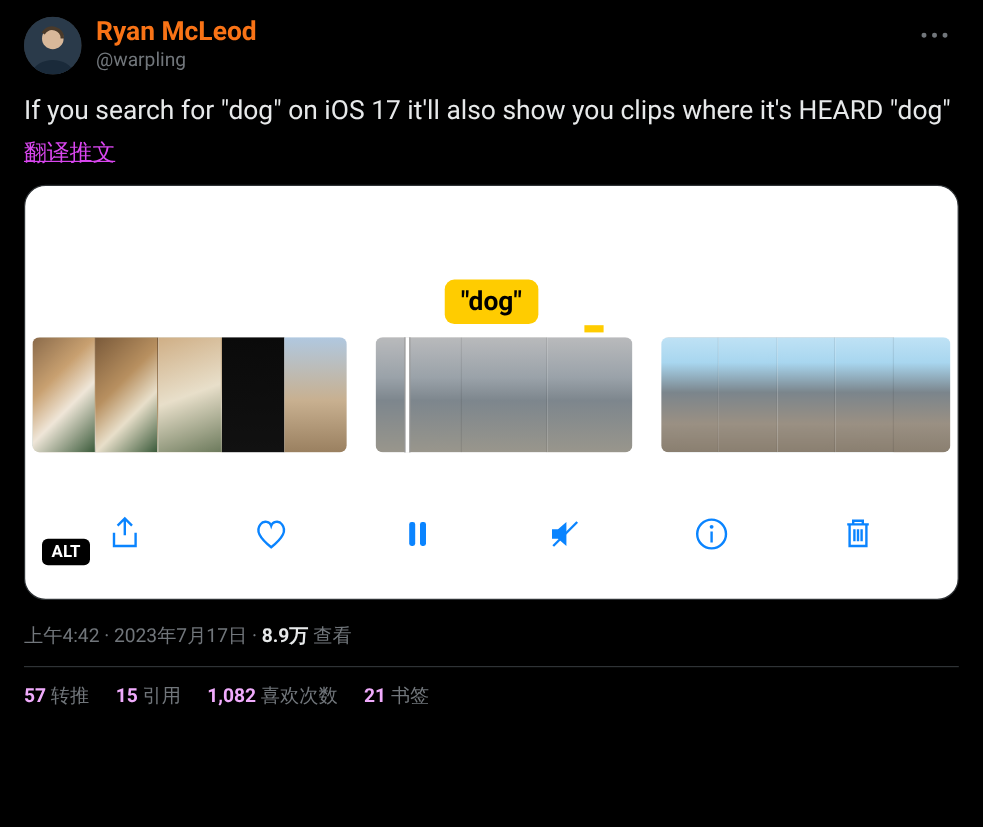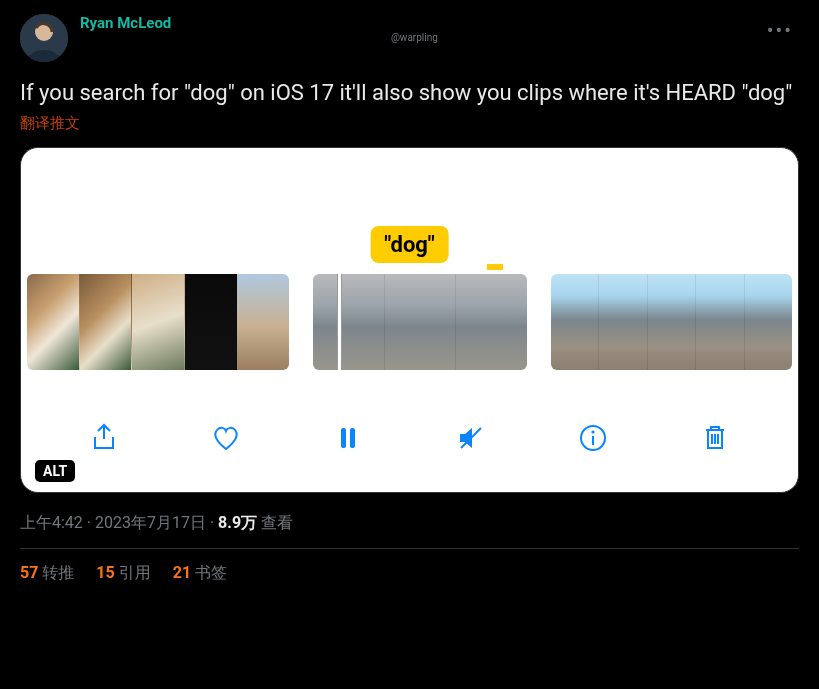--- a/index.html
+++ b/index.html
@@ -22,34 +22,35 @@
   .avatar {
     width: 48px;
     height: 48px;
     border-radius: 50%;
     overflow: hidden;
     flex-shrink: 0;
     background: #333;
   }
   .avatar svg { width: 100%; height: 100%; display: block; }
   .name-block { flex: 1; line-height: 1.2; }
-  .display-name { font-weight: 700; font-size: 15px; color: #14b8a6; }
-  .handle { color: #71767b; font-size: 10px; text-align: center; }
+  .display-name { font-weight: 700; font-size: 22px; color: #f97316; }
+  .handle { color: #71767b; font-size: 16px; }
   .more-icon { color: #71767b; font-size: 20px; padding: 4px 6px; letter-spacing: 2px; }
   .body-text {
     margin-top: 16px;
     font-size: 22px;
     line-height: 1.35;
     color: #e7e9ea;
   }
   .translate-link {
-    color: #c2410c;
-    font-size: 15px;
+    color: #d946ef;
+    font-size: 19px;
     margin-top: 6px;
     display: inline-block;
+    text-decoration: underline;
   }
   .media-card {
     margin-top: 14px;
     background: #fff;
     border-radius: 18px;
     overflow: hidden;
     position: relative;
     height: 346px;
     border: 1px solid #2f3336;
   }
@@ -122,21 +123,21 @@
   .tb-btn {
     width: 40px; height: 40px;
     display: flex; align-items: center; justify-content: center;
     color: #0a84ff;
     cursor: pointer;
   }
   .tb-btn svg { width: 32px; height: 32px; stroke: currentColor; fill: none; stroke-width: 2; }
   .alt-badge {
     position: absolute;
     left: 14px;
-    bottom: 10px;
+    bottom: 28px;
     background: #000;
     color: #fff;
     font-weight: 700;
     font-size: 14px;
     padding: 3px 8px;
     border-radius: 5px;
   }
   .meta-line {
     margin-top: 20px;
     color: #71767b;
@@ -148,21 +149,21 @@
     background: #2f3336;
     margin-top: 14px;
   }
   .stats-row {
     display: flex;
     gap: 22px;
     padding: 14px 0 0 0;
     font-size: 16px;
     color: #71767b;
   }
-  .stats-row .num { color: #f97316; font-weight: 700; margin-right: 4px; }
+  .stats-row .num { color: #f0abfc; font-weight: 700; margin-right: 4px; }
 
   
   .f-dog-a { background: linear-gradient(135deg,#8a6a4a 0%, #c8a070 35%, #efe6d8 60%, #3a5a3a 100%); }
   .f-dog-b { background: linear-gradient(135deg,#7a5a3a 0%, #b89060 40%, #e8dfca 65%, #3a5a3a 100%); }
   .f-dog-c { background: linear-gradient(160deg,#cfae85 0%, #e8dfca 50%, #6c7a5c 100%); }
   .f-dark  { background: linear-gradient(180deg,#0a0a0a 0%, #111 100%); }
   .f-people{ background: linear-gradient(180deg,#b0c8e0 0%, #c8b090 55%, #9a8060 100%); }
   .f-schn  { background: linear-gradient(180deg,#b9babc 0%, #9aa2a9 35%, #7d868d 55%, #99968c 100%); }
   .f-deck  { background: linear-gradient(180deg,#bfe2f5 0%, #a8d6ef 22%, #7b858c 48%, #9a9083 75%, #8a7f70 100%); }
 </style>
@@ -272,17 +273,20 @@
   <div class="divider"></div>
 
   <div class="stats-row">
     <div>
       <span class="num">57</span><span>转推</span>
     </div>
     <div>
       <span class="num">15</span><span>引用</span>
     </div>
     <div>
+      <span class="num">1,082</span><span>喜欢次数</span>
+    </div>
+    <div>
       <span class="num">21</span><span>书签</span>
     </div>
   </div>
 
 </div>
 
 </body></html>

